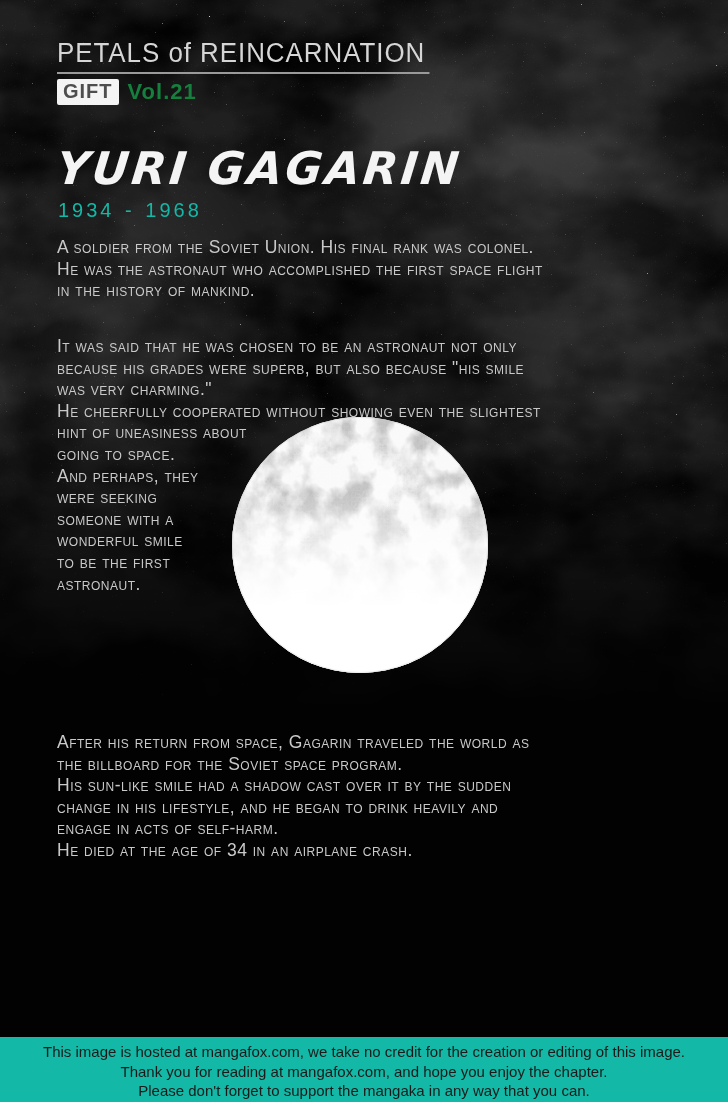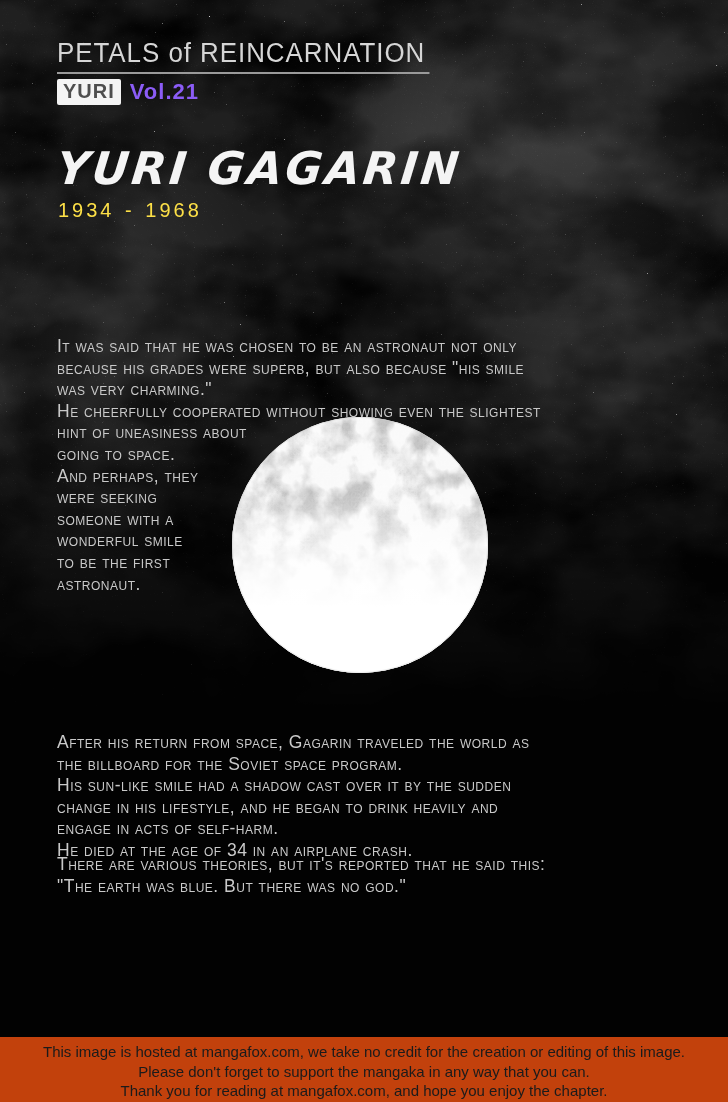--- a/index.html
+++ b/index.html
@@ -45,21 +45,21 @@
   .gift-badge {
     background: #f4f4f4;
     color: #4e4e4e;
     font-weight: bold;
     font-size: 20px;
     letter-spacing: 1px;
     padding: 1px 6px 2px 6px;
     border-radius: 2px;
   }
   .vol-label {
-    color: #8b5cf6;
+    color: #15803d;
     font-weight: bold;
     font-size: 22px;
     letter-spacing: 1px;
   }
 
   
   .article-title {
     position: absolute; left: 54px; top: 142px;
     margin: 0;
     font-family: "DejaVu Sans", sans-serif;
@@ -70,21 +70,21 @@
     color: #f4f4f4;
     transform: skewX(-6deg);
     transform-origin: left bottom;
     white-space: nowrap;
   }
   .years {
     position: absolute; left: 58px; top: 199px;
     font-size: 20px;
     letter-spacing: 3px;
     word-spacing: 2px;
-    color: #fde047;
+    color: #14b8a6;
   }
   .body-text {
     position: absolute;
     margin: 0;
     left: 57px;
     width: 640px;
     font-variant: small-caps;
     font-size: 17.5px;
     line-height: 21.6px;
     letter-spacing: 0.5px;
@@ -99,21 +99,21 @@
   
   .earth {
     position: absolute; left: 231px; top: 416px;
     width: 258px; height: 258px;
   }
 
   
   .footer {
     position: absolute; left: 0; top: 1037px;
     width: 728px; height: 65px;
-    background: #c2410c;
+    background: #14b8a6;
     text-align: center;
     box-sizing: border-box;
     padding-top: 5px;
   }
   .footer-line {
     font-size: 15px;
     line-height: 19.5px;
     color: #1b1b1b;
   }
 </style>
@@ -158,28 +158,31 @@
     </g>
   </svg>
   <div class="nebula nebula-a"></div>
   <div class="nebula nebula-b"></div>
   <div class="nebula nebula-c"></div>
   <div class="nebula nebula-d"></div>
 
   <header class="logo">
     <div class="series-title">PETALS of REINCARNATION</div>
     <div class="gift-row">
-      <span class="gift-badge">YURI</span>
+      <span class="gift-badge">GIFT</span>
       <span class="vol-label">Vol.21</span>
     </div>
   </header>
 
   <h1 class="article-title">YURI GAGARIN</h1>
   <div class="years">1934 - 1968</div>
 
+  <p class="body-text p1">A soldier from the Soviet Union. His final rank was colonel.
+He was the astronaut who accomplished the first space flight
+in the history of mankind.</p>
   <p class="body-text p2">It was said that he was chosen to be an astronaut not only
 because his grades were superb, but also because "his smile
 was very charming."
 He cheerfully cooperated without showing even the slightest
 hint of uneasiness about
 going to space.
 And perhaps, they
 were seeking
 someone with a
 wonderful smile
@@ -221,22 +224,20 @@
       <circle cx="129" cy="129" r="127.5" fill="none" stroke="#cfcfcf" stroke-width="0.8" opacity="0.5"></circle>
     </svg>
   </div>
 
   <p class="body-text p3">After his return from space, Gagarin traveled the world as
 the billboard for the Soviet space program.
 His sun-like smile had a shadow cast over it by the sudden
 change in his lifestyle, and he began to drink heavily and
 engage in acts of self-harm.
 He died at the age of 34 in an airplane crash.</p>
-  <p class="body-text p4">There are various theories, but it's reported that he said this:
-"The earth was blue. But there was no god."</p>
 
   <footer class="footer">
     <div class="footer-line">This image is hosted at mangafox.com, we take no credit for the creation or editing of this image.</div>
+    <div class="footer-line">Thank you for reading at mangafox.com, and hope you enjoy the chapter.</div>
     <div class="footer-line">Please don't forget to support the mangaka in any way that you can.</div>
-    <div class="footer-line">Thank you for reading at mangafox.com, and hope you enjoy the chapter.</div>
   </footer>
 
 </div>
 
 </body></html>

